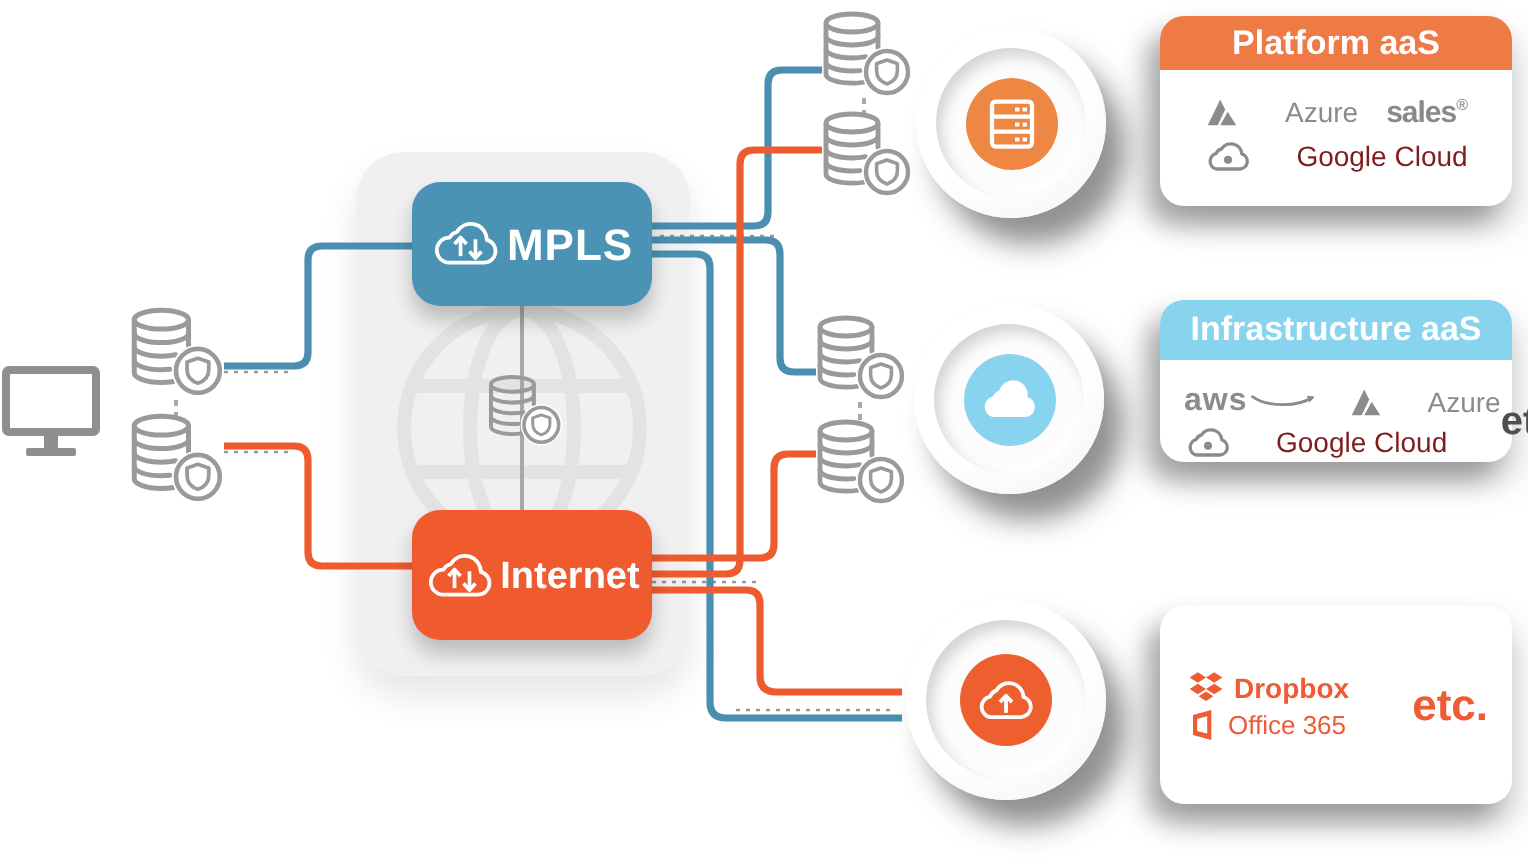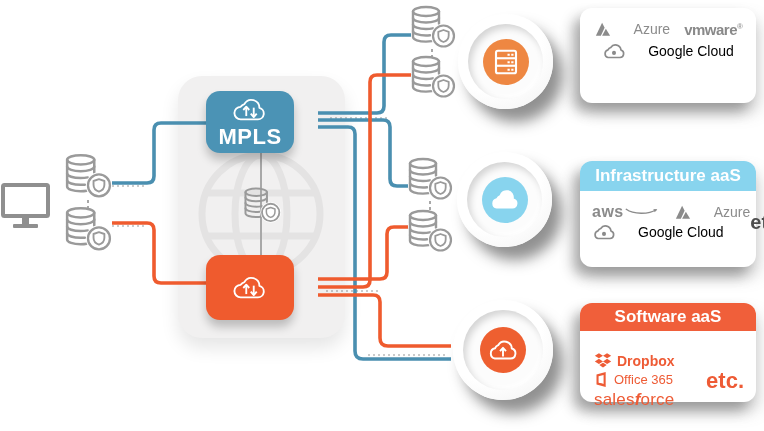--- a/index.html
+++ b/index.html
@@ -3,22 +3,22 @@
 <meta charset="utf-8">
 <style>
   html,body{margin:0;padding:0;background:#fff;}
   #stage{position:relative;width:764px;height:431px;background:#fff;overflow:hidden;
          font-family:"Liberation Sans",sans-serif;}
   
   .panel{position:absolute;left:178px;top:76px;width:167px;height:262px;background:#f1f0f0;
          border-radius:24px;box-shadow:0 10px 18px rgba(0,0,0,0.10);}
   .svglayer{position:absolute;left:0;top:0;z-index:2;pointer-events:none;}
   
-  .hubbox{position:absolute;left:206px;width:88px;border-radius:14px;z-index:3;
-          display:flex;flex-direction:column;align-items:center;justify-content:center;
+  .hubbox{position:absolute;left:206px;width:120px;border-radius:14px;z-index:3;
+          display:flex;flex-direction:row;align-items:center;justify-content:center;
           box-shadow:0 7px 10px rgba(0,0,0,0.22);}
   .hubbox .hublabel{color:#fff;font-weight:bold;line-height:1;}
   #mpls-box{top:91px;height:62px;background:#4b93b5;}
   #internet-box{top:255px;height:65px;background:#ef5b2e;}
   #mpls-box .hublabel{font-size:22px;letter-spacing:0.5px;margin-top:2px;}
   #internet-box .hublabel{font-size:19px;margin-top:2px;}
   
   .bigcircle{position:absolute;border-radius:50%;z-index:3;
     background:radial-gradient(circle at 36% 30%,#ffffff 55%,#f1f1f1 100%);
     box-shadow:10px 13px 14px rgba(35,35,35,0.50);}
@@ -29,21 +29,21 @@
   
   .card{position:absolute;left:580px;width:176px;background:#fff;border-radius:12px;z-index:4;
     box-shadow:-7px 9px 13px rgba(40,40,40,0.38), 5px 10px 16px rgba(110,110,110,0.22);}
   .card-header{border-radius:12px 12px 0 0;display:flex;align-items:center;justify-content:center;}
   .card-title{color:#fff;font-weight:bold;font-size:17px;}
   .card-body{display:flex;align-items:center;}
   .logo{display:inline-flex;align-items:center;gap:22px;color:#8b8b8b;}
   .logo-text{font-size:14px;color:#8b8b8b;}
   .vmware{font-weight:bold;font-size:15px;color:#898989;letter-spacing:-0.5px;}
   .reg{font-size:8px;vertical-align:super;color:#999;}
-  .gcloud-text{font-size:14px;color:#000000;font-weight:500;}
+  .gcloud-text{font-size:14px;color:#7f1d1d;font-weight:500;}
   .aws-wrap{display:inline-flex;flex-direction:row;align-items:center;line-height:1;}
   .aws-text{font-weight:bold;font-size:16px;color:#8b8b8b;letter-spacing:0.5px;}
   .etc-dark{font-weight:bold;font-size:20px;color:#4e4e4e;}
   .etc-orange{font-weight:bold;font-size:22px;color:#ee5b35;}
   .sw-logo{color:#ee5b35;display:inline-flex;align-items:center;gap:5px;}
   .dropbox-text{font-weight:bold;font-size:14px;color:#ee5b35;}
   .office-text{font-size:13px;color:#ee5b35;}
   .salesforce-text{font-size:17px;color:#ee5b35;font-weight:500;letter-spacing:0.2px;}
   .sf-italic{font-style:italic;font-weight:600;}
   .iconbox{position:absolute;z-index:3;}
@@ -182,20 +182,21 @@
   <div class="hubbox" id="mpls-box">
     <svg width="38" height="28">
         <use href="#sym-cloud-sync"></use>
       </svg>
     <div class="hublabel">MPLS</div>
   </div>
   <div class="hubbox" id="internet-box">
     <svg width="38" height="28">
         <use href="#sym-cloud-sync"></use>
       </svg>
+    <div class="hublabel">Internet</div>
   </div>
 
   <svg class="iconbox" style="left:243px;top:186px" width="38" height="38">
       <use href="#sym-db-shield"></use>
     </svg>
 
   <svg class="iconbox" style="left:410px;top:4px" width="46" height="46">
       <use href="#sym-db-shield"></use>
     </svg>
   <svg class="iconbox" style="left:410px;top:54px" width="46" height="46">
@@ -227,42 +228,45 @@
   <div class="bigcircle" style="left:453px;top:300px;width:100px;height:100px">
     <div class="innerring"></div>
     <div class="disc" style="background:#ee5f30">
       <svg width="32" height="26">
           <use href="#sym-cloud-upload"></use>
         </svg>
     </div>
   </div>
 
   <div class="card" style="top:8px;height:95px">
+    <div class="card-header" style="background:#ee7a45;height:27px">
+      <span class="card-title">Platform aaS</span>
+    </div>
     <div class="card-body" style="flex-direction:column;justify-content:center;height:64px;gap:5px">
       <div style="display:flex;align-items:center;gap:14px">
         <span class="logo">
           <svg width="18" height="16">
               <use href="#sym-azure"></use>
             </svg>
           <span class="logo-text">Azure</span>
         </span>
-        <span class="vmware"><span>vmware</span><span class="reg">®</span></span>
+        <span class="vmware"><span>sales</span><span class="reg">®</span></span>
       </div>
       <div style="display:flex;align-items:center;gap:5px">
         <span class="logo">
           <svg width="24" height="17">
               <use href="#sym-gcloud"></use>
             </svg>
           <span class="gcloud-text">Google Cloud</span>
         </span>
       </div>
     </div>
   </div>
 
-  <div class="card" style="top:161px;height:106px">
+  <div class="card" style="top:150px;height:81px">
     <div class="card-header" style="background:#88d4ee;height:30px">
       <span class="card-title">Infrastructure aaS</span>
     </div>
     <div class="card-body" style="height:62px;padding:0 8px 0 12px;justify-content:space-between">
       <div style="display:flex;flex-direction:column;gap:4px">
         <div style="display:flex;align-items:center;gap:14px">
           <span class="aws-wrap">
             <span class="aws-text">aws</span>
             <svg width="36" height="7">
                 <use href="#sym-aws-smile"></use>
@@ -280,36 +284,32 @@
               <use href="#sym-gcloud"></use>
             </svg>
           <span class="gcloud-text">Google Cloud</span>
         </span>
       </div>
       <span class="etc-dark">etc.</span>
     </div>
   </div>
 
   <div class="card" style="top:303px;height:99px">
-    <div class="card-header" style="background:#f05f3a;height:28px">
-      <span class="card-title">Software aaS</span>
-    </div>
     <div class="card-body" style="height:68px;padding:16px 12px 0 14px;justify-content:space-between">
       <div style="display:flex;flex-direction:column;gap:2px">
         <span class="sw-logo">
           <svg width="18" height="17">
               <use href="#sym-dropbox"></use>
             </svg>
           <span class="dropbox-text">Dropbox</span>
         </span>
         <span class="sw-logo">
           <svg width="15" height="17">
               <use href="#sym-office"></use>
             </svg>
           <span class="office-text">Office 365</span>
         </span>
-        <span class="salesforce-text"><span>sales</span><span class="sf-italic">f</span><span>orce</span></span>
       </div>
       <span class="etc-orange">etc.</span>
     </div>
   </div>
 
 </div>
 
 </body></html>

